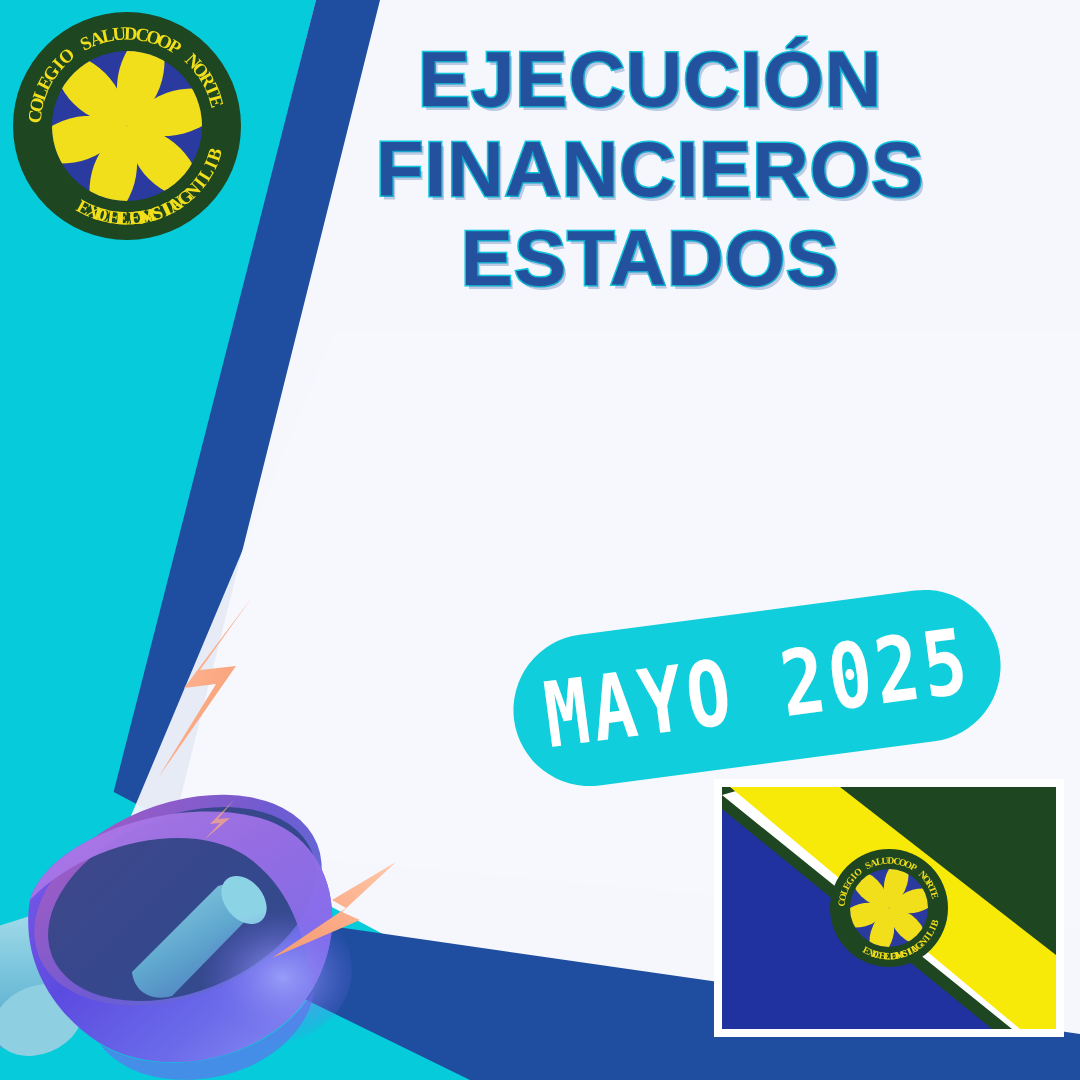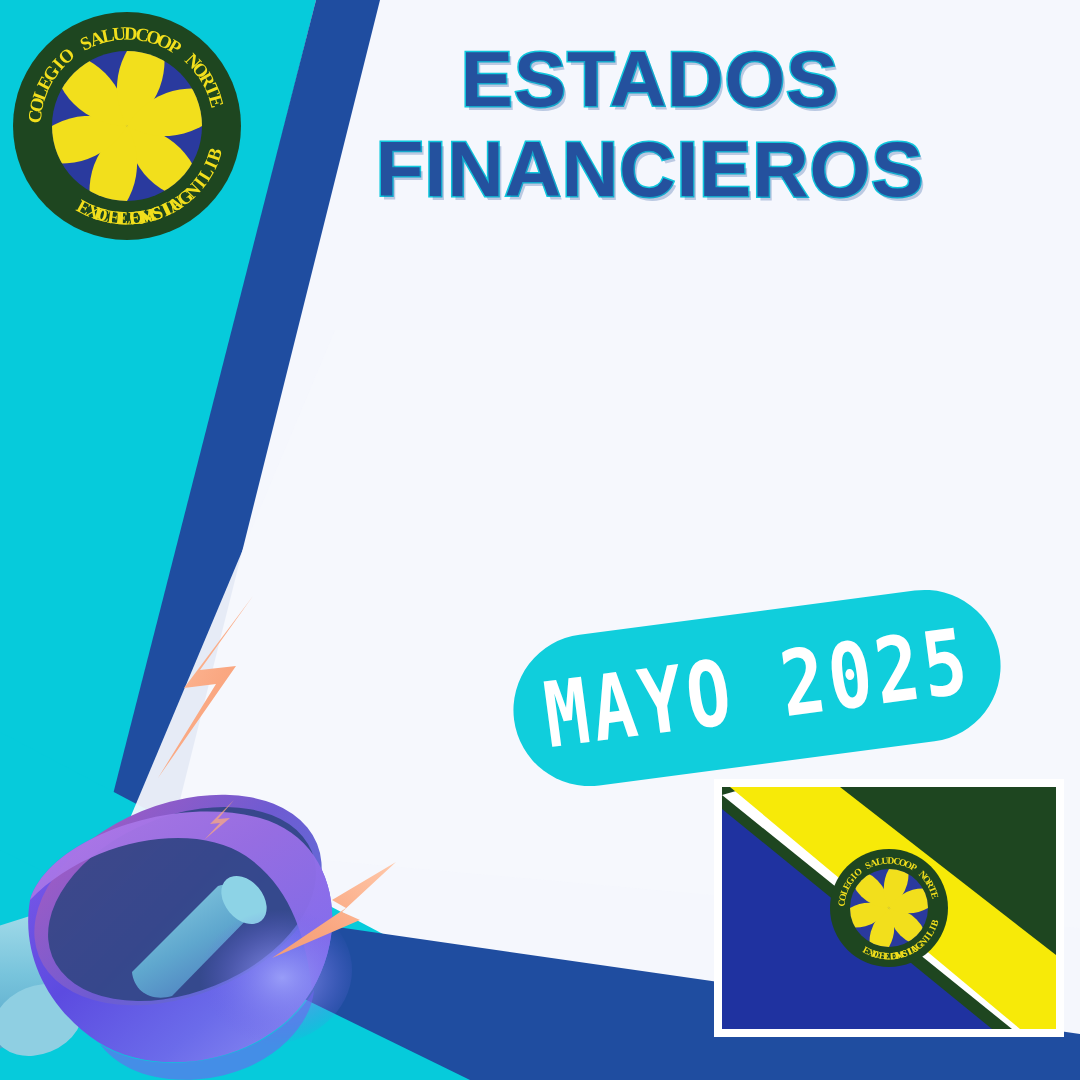--- a/index.html
+++ b/index.html
@@ -227,22 +227,23 @@
         <span class="rt" style="font-size: 18.696px; transform: rotate(174deg) translate(0px, -92.34px) rotate(180deg) translate(-50%, -50%);">O</span>
         <span class="rt" style="font-size: 18.696px; transform: rotate(170deg) translate(0px, -92.34px) rotate(180deg) translate(-50%, -50%);">I</span>
         <span class="rt" style="font-size: 18.696px; transform: rotate(176.6deg) translate(0px, -92.34px) rotate(180deg) translate(-50%, -50%);">.</span>
         <span class="rt" style="font-size: 18.696px; transform: rotate(183.2deg) translate(0px, -92.34px) rotate(180deg) translate(-50%, -50%);">E</span>
         <span class="rt" style="font-size: 18.696px; transform: rotate(189.8deg) translate(0px, -92.34px) rotate(180deg) translate(-50%, -50%);">.</span>
         <span class="rt" style="font-size: 18.696px; transform: rotate(196.4deg) translate(0px, -92.34px) rotate(180deg) translate(-50%, -50%);">D</span>
       </div>
   </div>
 
   <div id="title-block">
+    <div class="title-line">EJECUCIÓN</div>
+    <div class="title-line">FINANCIEROS</div>
     <div class="title-line">ESTADOS</div>
-    <div class="title-line">FINANCIEROS</div>
   </div>
 
   <div id="date-badge">
     <span id="date-badge-label">MAYO 2025</span>
   </div>
 
   <div id="flag-photo">
     <div id="flag-canvas">
       <div class="flag-white-band"></div>
       <div class="flag-blue"></div>

